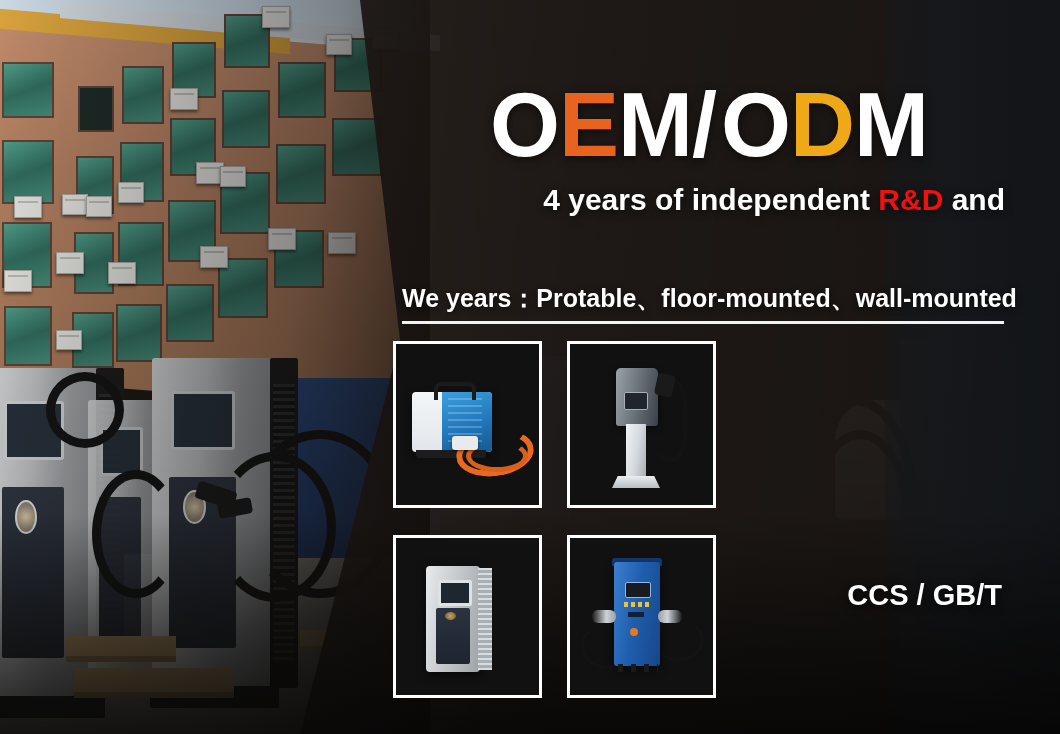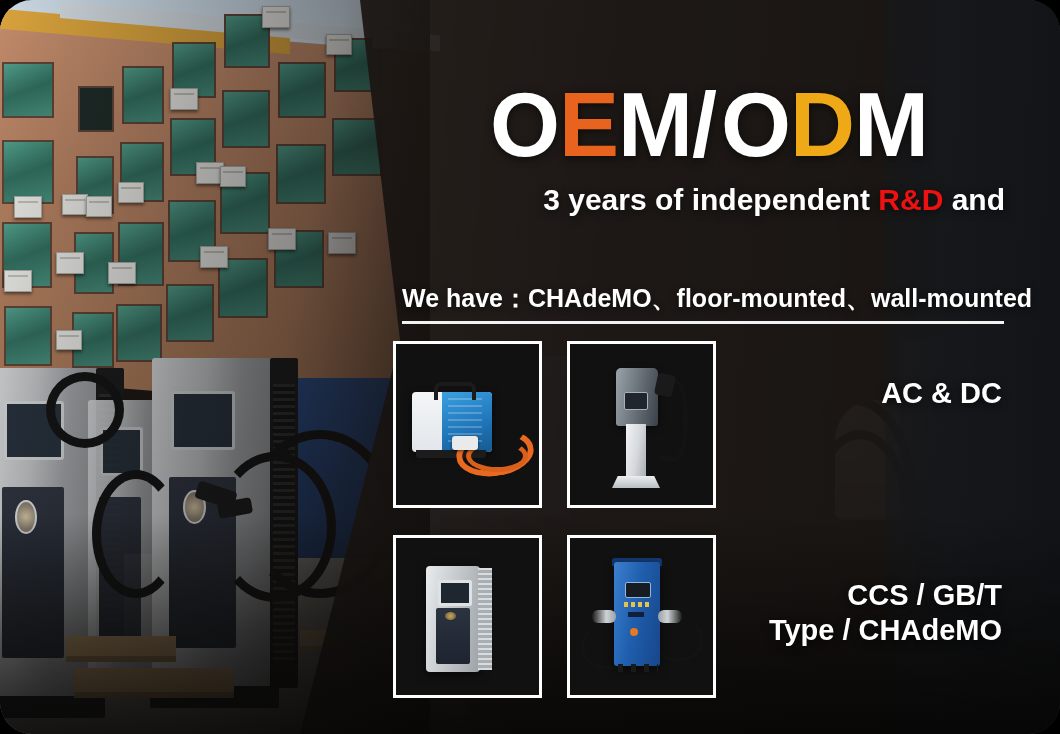--- a/index.html
+++ b/index.html
@@ -3,21 +3,20 @@
 <meta charset="utf-8">
 <style>
   html,body{margin:0;padding:0;background:#000;}
   body{font-family:"Liberation Sans",sans-serif;}
 
   .banner{
     position:relative;
     width:1060px;height:734px;
     overflow:hidden;
     background:#1a1714;
-    border-radius:32px;
   }
 
   
   .photo{position:absolute;inset:0;overflow:hidden;}
 
   
   .sky{
     position:absolute;left:0;top:0;width:430px;height:120px;
     background:linear-gradient(180deg,#c9d8e4 0%,#d8e3ec 60%,#e2e9ee 100%);
   }
@@ -448,25 +447,25 @@
   <div class="veil-left"></div>
   <div class="veil-cool"></div>
   <div class="veil-bottom"></div>
   <div class="veil-global"></div>
 
   <div class="headline">
     <span>O</span><span style="color:#e8641e;">E</span><span>M</span><span class="sp">/</span><span>O</span><span style="color:#efa816;">D</span><span>M</span>
   </div>
 
   <div class="subline">
-    <div><span>3 years of independent </span><span class="rd">R&amp;D</span><span> and</span></div>
+    <div><span>4 years of independent </span><span class="rd">R&amp;D</span><span> and</span></div>
   </div>
 
   <div class="havebar">
-    <div class="txt">We have：CHAdeMO、floor-mounted、wall-mounted</div>
+    <div class="txt">We years：Protable、floor-mounted、wall-mounted</div>
   </div>
 
   <div class="grid">
 
     <div class="cell c1">
       <div class="bgfill"></div>
       <div class="p1-body"></div>
       <div class="p1-blue"></div>
       <div class="p1-vent"></div>
       <div class="p1-handle"></div>
@@ -505,19 +504,17 @@
       <div class="p4-scr"></div>
       <div class="p4-btns"></div>
       <div class="p4-slot"></div>
       <div class="p4-orange"></div>
       <div class="p4-gun-l"></div>
       <div class="p4-gun-r"></div>
       <div class="p4-legs"></div>
     </div>
   </div>
 
-  <div class="spec s1">AC &amp; DC</div>
   <div class="spec s3">
     <div>CCS / GB/T</div>
-    <div>Type / CHAdeMO</div>
   </div>
 
 </div>
 
 </body></html>

